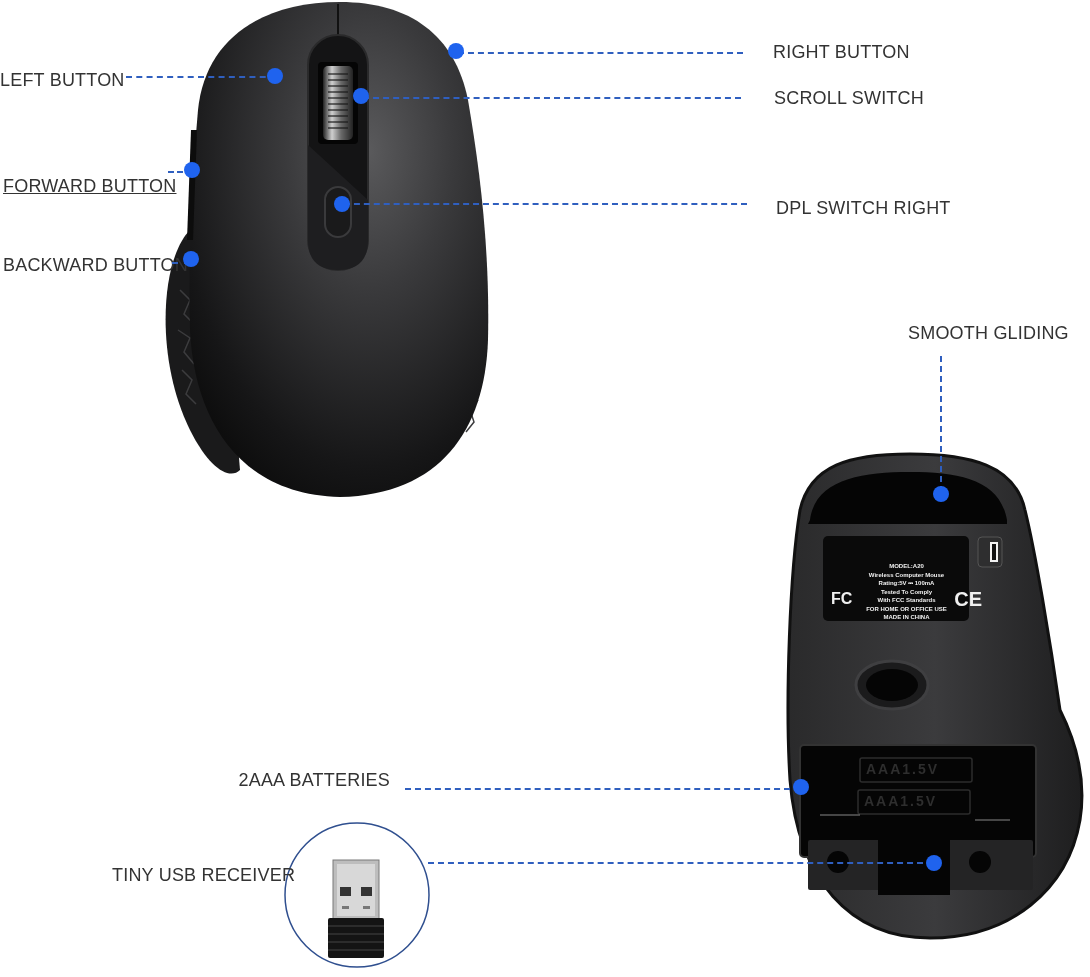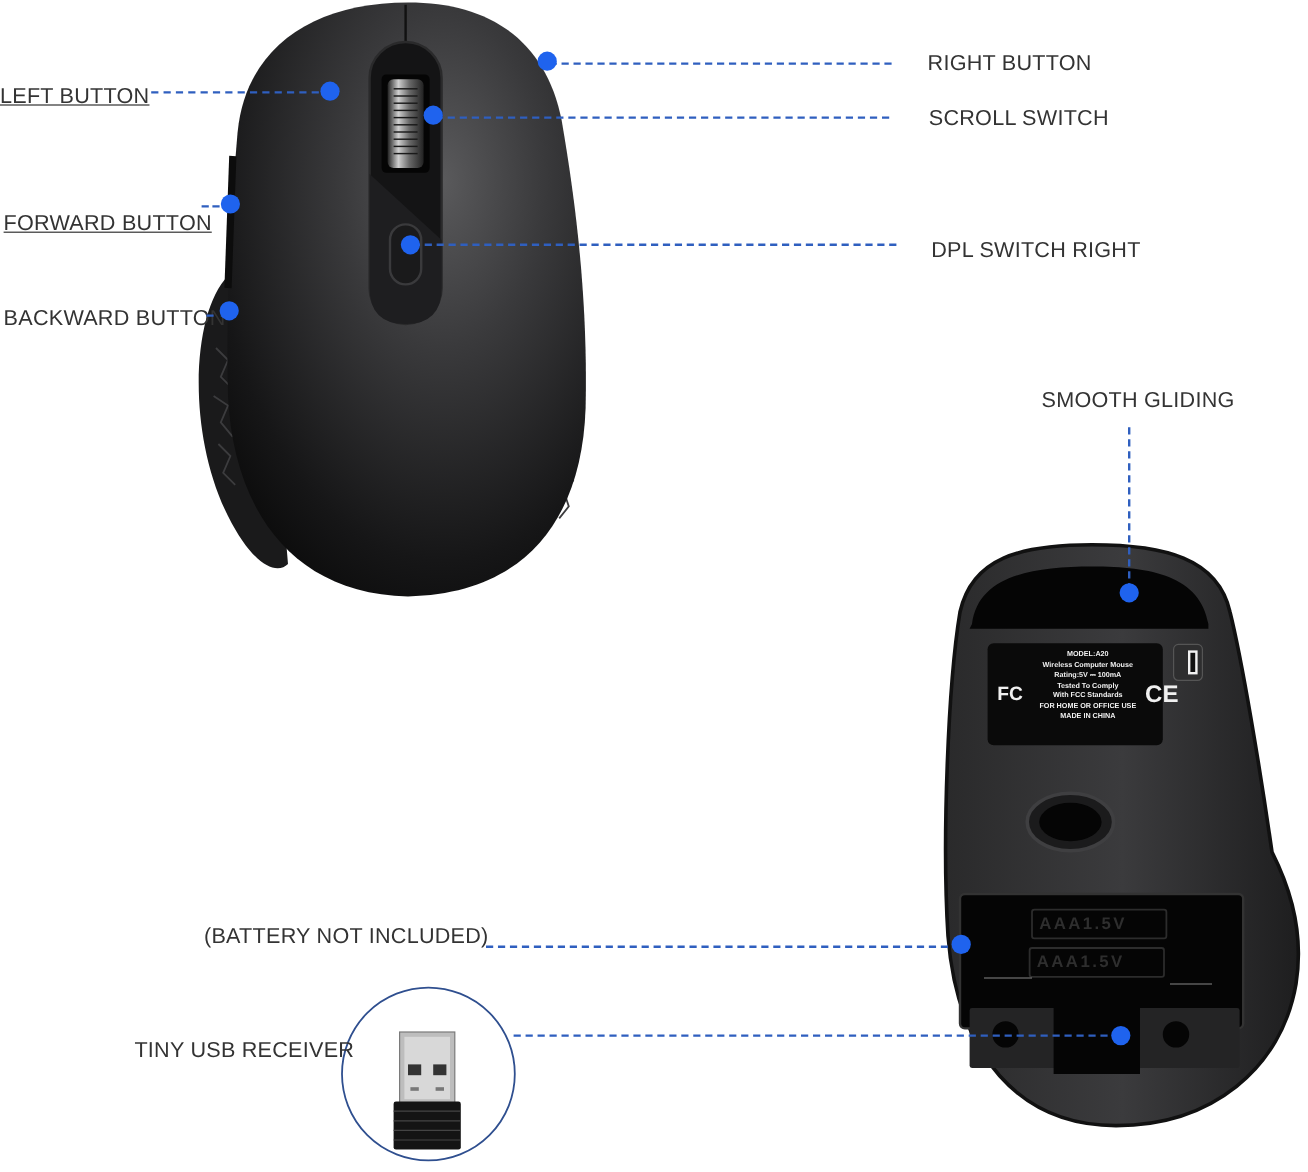--- a/index.html
+++ b/index.html
@@ -94,21 +94,21 @@
   <rect x="88" y="350" width="112" height="24" rx="2" fill="none" stroke="#2c2c2c" stroke-width="1.5"></rect>
   <line x1="50" y1="375" x2="90" y2="375" stroke="#888" stroke-width="1"></line>
   <line x1="205" y1="380" x2="240" y2="380" stroke="#888" stroke-width="1"></line>
 
   <rect x="38" y="400" width="225" height="50" rx="2" fill="#242425"></rect>
   <rect x="108" y="395" width="72" height="60" fill="#050505"></rect>
   <circle cx="68" cy="422" r="11" fill="#050505"></circle>
   <circle cx="210" cy="422" r="11" fill="#050505"></circle>
 </svg>
 
-<div style="position:absolute;left:823px;top:536px;width:167px;height:85px;color:#f0f0f0;">
+<div style="position:absolute;left:823px;top:556px;width:167px;height:85px;color:#f0f0f0;">
   <div style="position:absolute;left:8px;top:34px;font-size:16px;font-weight:bold;">FC</div>
   <div style="position:absolute;right:8px;top:32px;font-size:20px;font-weight:bold;">CE</div>
   <div style="position:absolute;left:26px;right:26px;top:6px;text-align:center;font-size:6px;line-height:8.5px;font-weight:bold;">
     <div>MODEL:A20</div>
     <div>Wireless Computer Mouse</div>
     <div>Rating:5V ⎓ 100mA</div>
     <div>Tested To Comply</div>
     <div>With FCC Standards</div>
     <div>FOR HOME OR OFFICE USE</div>
     <div>MADE IN CHINA</div>
@@ -128,21 +128,21 @@
   <rect x="81" y="86" width="7" height="3" fill="#777"></rect>
   <rect x="46" y="98" width="56" height="40" rx="2" fill="#141414"></rect>
   <g stroke="#444" stroke-width="1">
     <line x1="46" y1="106" x2="102" y2="106"></line>
       <line x1="46" y1="114" x2="102" y2="114"></line>
     <line x1="46" y1="122" x2="102" y2="122"></line>
       <line x1="46" y1="130" x2="102" y2="130"></line>
   </g>
 </svg>
 
-<div class="label" style="left:0;top:70px;text-decoration:underline;">LEFT BUTTON</div>
+<div class="label" style="left:0;top:70px;">LEFT BUTTON</div>
 <div class="dash-h" style="left:126px;top:76px;width:150px;"></div>
 <div class="dot" style="left:275px;top:76px;"></div>
 
 <div class="label" style="left:3px;top:176px;text-decoration:underline;">FORWARD BUTTON</div>
 <div class="dash-h" style="left:168px;top:171px;width:24px;"></div>
 <div class="dot" style="left:192px;top:170px;"></div>
 
 <div class="label" style="left:3px;top:255px;text-align:center;">BACKWARD BUTTON</div>
 <div class="dash-h" style="left:172px;top:262px;width:18px;"></div>
 <div class="dot" style="left:191px;top:259px;"></div>
@@ -152,25 +152,25 @@
 <div class="label" style="left:773px;top:42px;">RIGHT BUTTON</div>
 
 <div class="dot" style="left:361px;top:96px;"></div>
 <div class="dash-h" style="left:363px;top:97px;width:378px;"></div>
 <div class="label" style="left:774px;top:88px;">SCROLL SWITCH</div>
 
 <div class="dot" style="left:342px;top:204px;"></div>
 <div class="dash-h" style="left:344px;top:203px;width:403px;"></div>
 <div class="label" style="left:776px;top:198px;">DPL SWITCH RIGHT</div>
 
-<div class="label" style="left:868px;top:323px;">SMOOTH GLIDING</div>
+<div class="label" style="left:908px;top:323px;">SMOOTH GLIDING</div>
 <div class="dash-v" style="left:940px;top:356px;height:136px;"></div>
 <div class="dot" style="left:941px;top:494px;"></div>
 
 <div class="label right" style="left:170px;top:770px;width:220px;line-height:21px;">
-  <div>(BATTERY NOT INCLUDED)</div>
+  <div>2AAA BATTERIES</div>
 </div>
 <div class="dash-h" style="left:405px;top:788px;width:395px;"></div>
 <div class="dot" style="left:801px;top:787px;"></div>
 
 <div class="label" style="left:112px;top:865px;">TINY USB RECEIVER</div>
 <div class="dash-h" style="left:428px;top:862px;width:505px;"></div>
 <div class="dot" style="left:934px;top:863px;"></div>
 
 </body></html>

